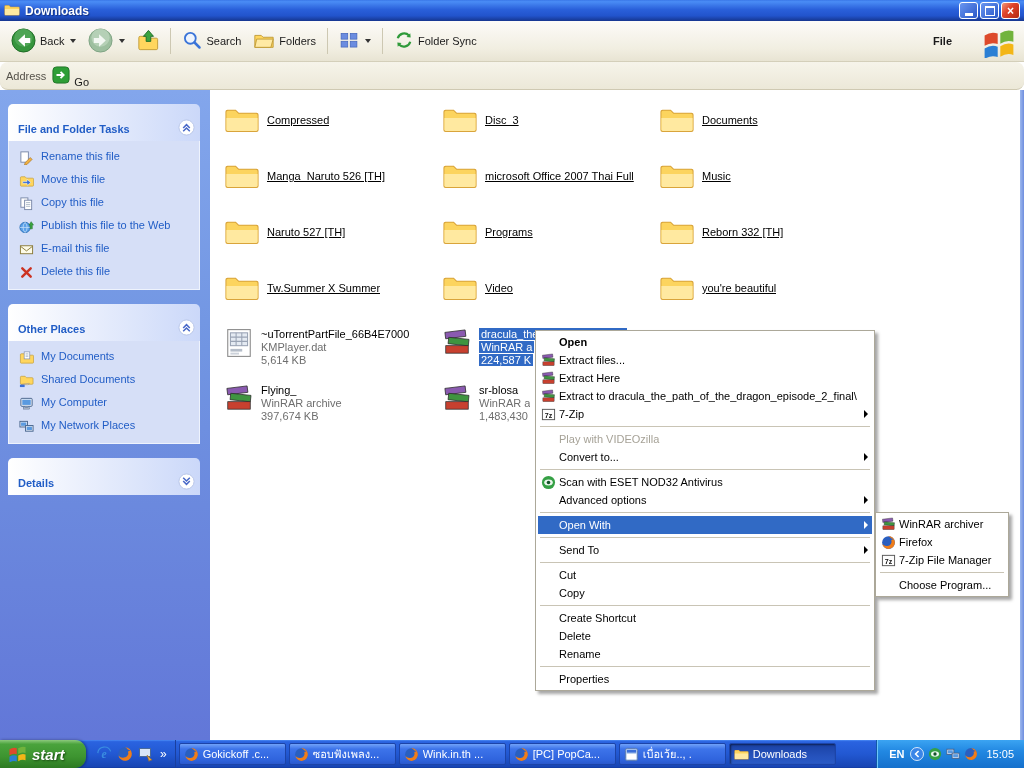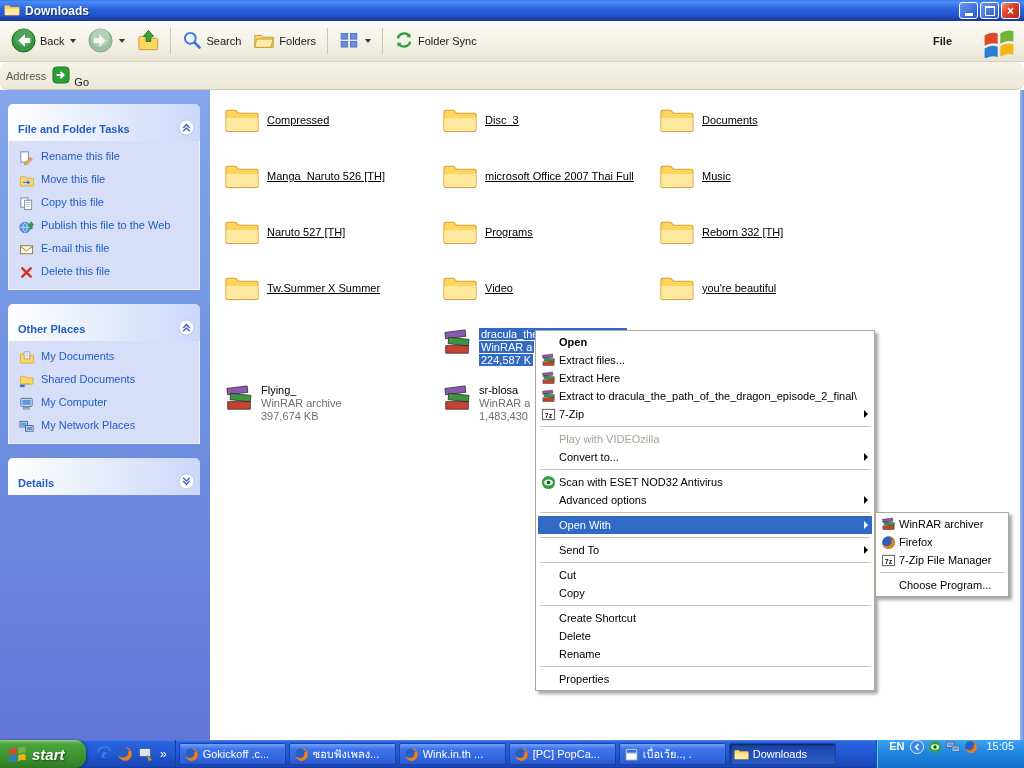--- a/index.html
+++ b/index.html
@@ -94,21 +94,21 @@
   .ql-icon{display:flex;cursor:pointer;}
   .ql-more{color:#fff;font-size:12px;padding:0 1px;cursor:pointer;}
   .tasks{flex:1;display:flex;align-items:center;gap:3px;padding:0 3px;overflow:hidden;}
   .task{flex:0 0 107px;height:22px;display:flex;align-items:center;gap:4px;padding:0 4px;border-radius:2px;
     background:linear-gradient(180deg,#71a2f8 0%,#3d74ea 25%,#2f63dd 80%,#2a58cc 100%);
     border:1px solid #1c44a8;color:#fff;overflow:hidden;box-sizing:border-box;cursor:pointer;}
   .task-label{white-space:nowrap;overflow:hidden;flex:1;}
   .task-icon{flex:none;display:flex;}
   .task.active{background:linear-gradient(180deg,#1a41a4,#2552bc 60%,#2a5ac6);
     box-shadow:inset 1px 1px 2px rgba(0,0,0,.5);}
-  .tray{display:flex;align-items:flex-start;gap:6px;padding:0 10px 0 12px;
+  .tray{display:flex;align-items:center;gap:6px;padding:0 10px 0 12px;
     background:linear-gradient(180deg,#3ba4f2 0%,#2288e2 40%,#1570cc 100%);
     border-left:1px solid #1258a8;box-shadow:inset 1px 0 0 #6ec6fa;}
   .lang{color:#fff;font-weight:bold;cursor:pointer;}
   .tray-icons{display:flex;gap:4px;align-items:center;}
   .clock{color:#fff;margin-left:2px;}
 </style>
 </head>
 <body>
 
 <div>
@@ -437,20 +437,34 @@
         <span class="tname">Video</span>
       </div>
       <div class="tile folder-tile" style="left:449px;top:182px">
         <span class="ticon"><svg width="36" height="28" viewBox="0 0 34 27">
             <path d="M1 24 V6.5 Q1 4.5 3 4.5 H11 L14 7.5 H31 Q33 7.5 33 9.5 V24 Q33 26 31 26 H3 Q1 26 1 24 Z" fill="#d9a43b"></path>
             <path d="M2 23.5 V7 Q2 5.5 3.5 5.5 H10.6 L13.5 8.5 H30.5 Q32 8.5 32 10 V23.5 Q32 25 30.5 25 H3.5 Q2 25 2 23.5 Z" fill="#fcd45e"></path>
             <path d="M2 12.5 H32 V23.5 Q32 25 30.5 25 H3.5 Q2 25 2 23.5 Z" fill="#ffe9a0"></path>
           </svg></span>
         <span class="tname">you're beautiful</span>
       </div>
+      <div class="tile file-tile" style="left:14px;top:238px">
+        <span class="ticon"><svg width="30" height="30" viewBox="0 0 28 28">
+            <rect x="3.5" y="1.5" width="21" height="25" fill="#fff" stroke="#8a8a8a"></rect>
+            <rect x="6" y="4.5" width="16" height="12" fill="#e4eaf2" stroke="#9aa4b5"></rect>
+            <path d="M6 8.5 h16 M6 12.5 h16 M11.3 4.5 v12 M16.6 4.5 v12" stroke="#9aa4b5" fill="none"></path>
+            <rect x="6" y="19.5" width="11" height="2.5" fill="#b5bdc9"></rect>
+            <rect x="6" y="23" width="8" height="1.8" fill="#ccd2da"></rect>
+          </svg></span>
+        <span class="tlines">
+          <span class="tl"><span class="tx">~uTorrentPartFile_66B4E7000</span></span>
+          <span class="tl meta"><span class="tx">KMPlayer.dat</span></span>
+          <span class="tl meta"><span class="tx">5,614 KB</span></span>
+        </span>
+      </div>
       <div class="tile file-tile sel" style="left:232px;top:238px">
         <span class="ticon"><svg width="30" height="30" viewBox="0 0 28 28">
             <g stroke="#2a2a2a" stroke-width="0.7">
               <rect x="3" y="3" width="19" height="6" fill="#8a5ab0" transform="rotate(-7 12 6)"></rect>
               <rect x="6" y="9.6" width="19" height="6" fill="#3f9440" transform="rotate(6 15 12)"></rect>
               <rect x="3.5" y="16.5" width="21" height="7" fill="#c8402f"></rect>
             </g>
           </svg></span>
         <span class="tlines">
           <span class="tl"><span class="tx">dracula_the_path_of_the_dra</span></span>

